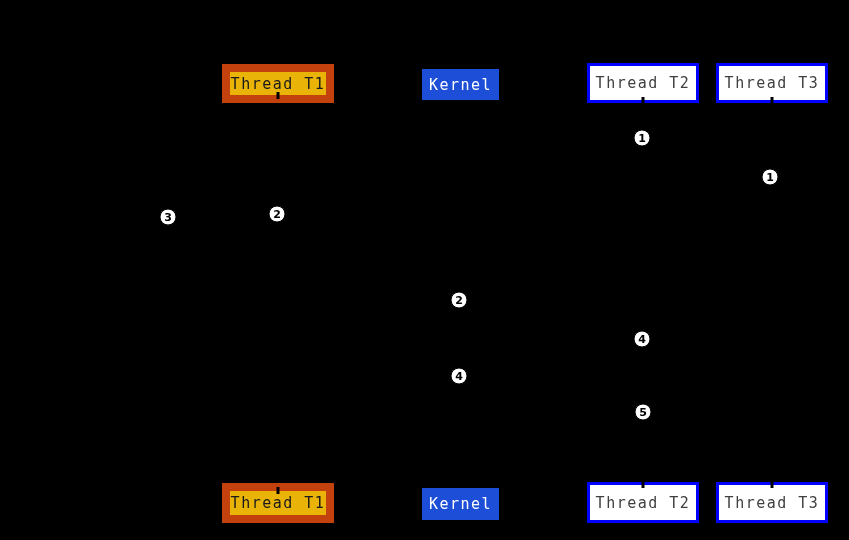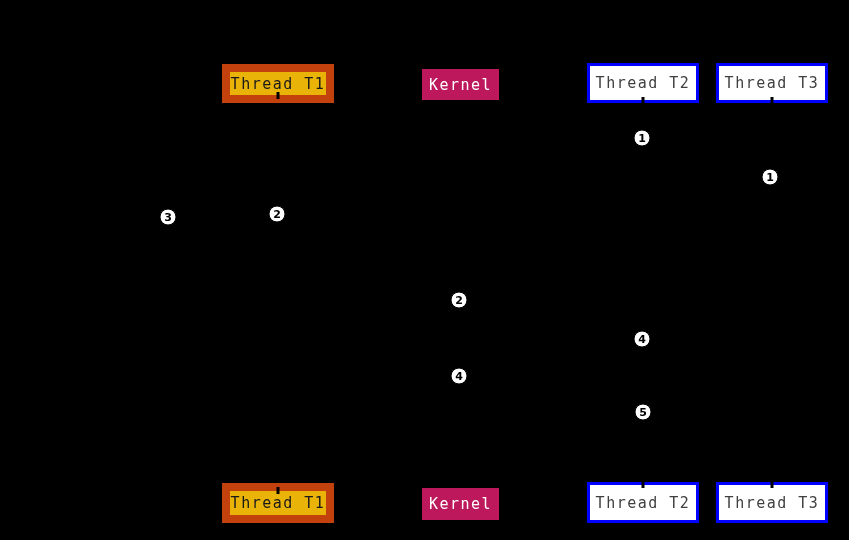--- a/index.html
+++ b/index.html
@@ -29,21 +29,21 @@
     background: #eab308;
     border: 8px solid #c2410c;
     color: #1a1a1a;
   }
   .blue-outline {
     background: #ffffff;
     border: 3px solid #0000ff;
     color: #404040;
   }
   .blue-filled {
-    background: #be185d;
+    background: #1d4ed8;
     color: #ffffff;
   }
   
   .notch-bottom::after,
   .notch-top::after {
     content: "";
     position: absolute;
     left: 50%;
     transform: translateX(-50%);
     width: 3px;

